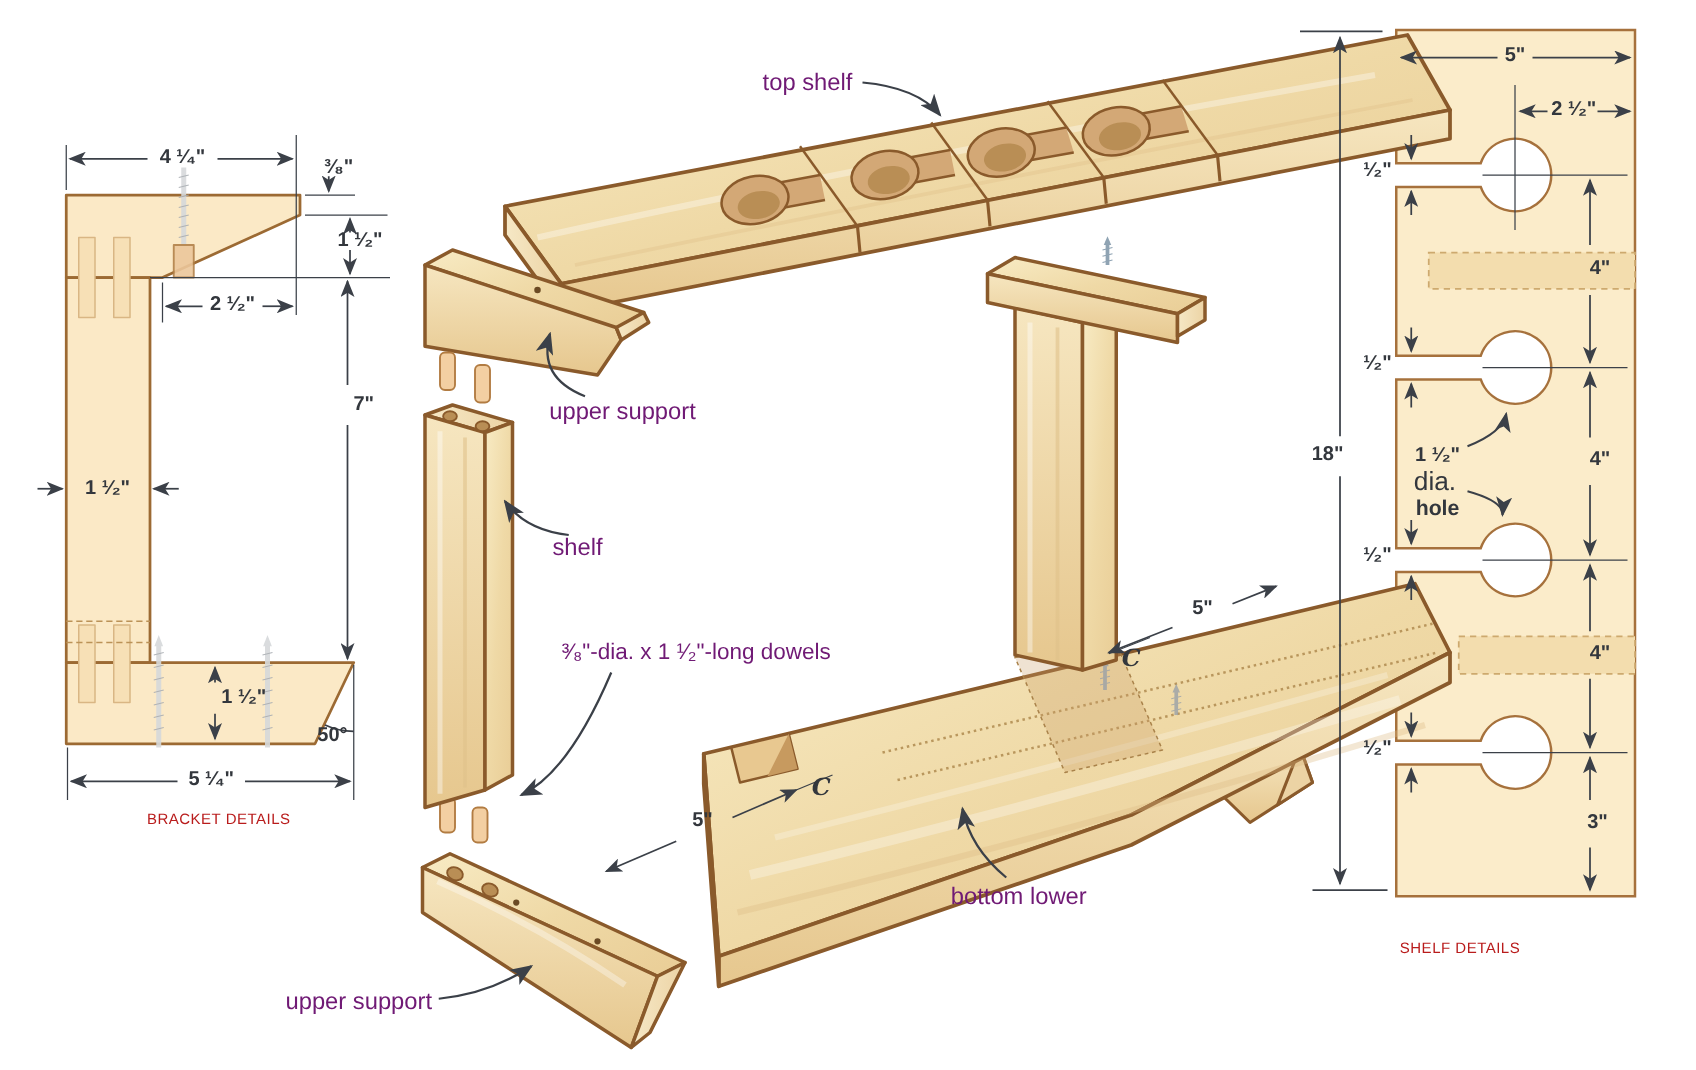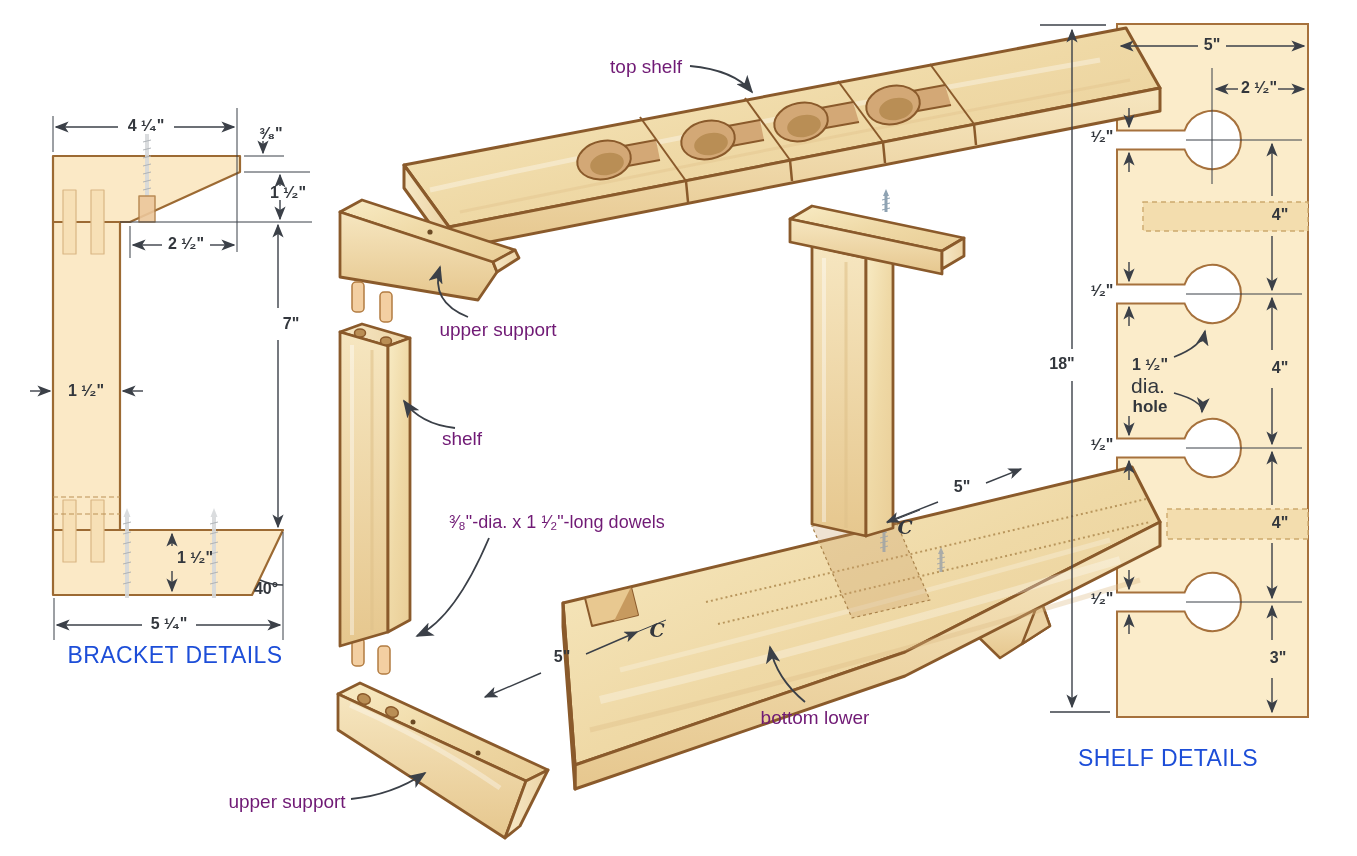--- a/index.html
+++ b/index.html
@@ -4,21 +4,21 @@
 <style>
   html,body{margin:0;padding:0;background:#fff;}
   #stage{position:relative;width:1357px;height:856px;background:#fff;overflow:hidden;
          font-family:"Liberation Sans","DejaVu Sans",sans-serif;color:#3b4048;}
   #stage svg{position:absolute;left:0;top:0;}
   .lbl{position:absolute;transform:translate(-50%,-50%);white-space:nowrap;
        font-size:19px;color:#701a75;}
   .dim{position:absolute;transform:translate(-50%,-50%);white-space:nowrap;
        font-size:16px;font-weight:600;color:#33373d;}
   .ttl{position:absolute;transform:translate(-50%,-50%);white-space:nowrap;
-       font-size:23px;letter-spacing:.4px;color:#1d4ed8;text-align:center;}
+       font-size:12px;letter-spacing:.4px;color:#b91c1c;text-align:center;}
   .cl{position:absolute;transform:translate(-50%,-50%);font-size:19px;font-weight:600;
       font-style:italic;font-family:"DejaVu Serif","Liberation Serif",serif;color:#33373d;}
 </style>
 </head>
 <body>
 
 <div id="stage">
 <svg width="1357" height="856" viewBox="0 0 1357 856">
   <defs>
     <linearGradient id="gTop" x1="0" y1="0" x2="1" y2="1">
@@ -339,21 +339,21 @@
   </g>
 </svg>
 
   <span class="dim" style="left:146px;top:126px">4 ¹⁄₄"</span>
   <span class="dim" style="left:271px;top:134px">³⁄₈"</span>
   <span class="dim" style="left:288px;top:193px">1 ¹⁄₂"</span>
   <span class="dim" style="left:186px;top:244px">2 ¹⁄₂"</span>
   <span class="dim" style="left:291px;top:324px">7"</span>
   <span class="dim" style="left:86px;top:391px">1 ¹⁄₂"</span>
   <span class="dim" style="left:195px;top:558px">1 ¹⁄₂"</span>
-  <span class="dim" style="left:266px;top:589px">40°</span>
+  <span class="dim" style="left:266px;top:589px">50°</span>
   <span class="dim" style="left:169px;top:624px">5 ¹⁄₄"</span>
   <span class="ttl" style="left:175px;top:655px">BRACKET DETAILS</span>
 
   <span class="lbl" style="left:646px;top:67px">top shelf</span>
   <span class="lbl" style="left:498px;top:330px">upper support</span>
   <span class="lbl" style="left:462px;top:439px">shelf</span>
   <span class="lbl" style="left:557px;top:522px;font-size:18px">³⁄₈"-dia. x 1 ¹⁄₂"-long dowels</span>
   <span class="lbl" style="left:815px;top:718px">bottom lower</span>
   <span class="lbl" style="left:287px;top:802px">upper support</span>
   <span class="dim" style="left:562px;top:657px">5"</span>

